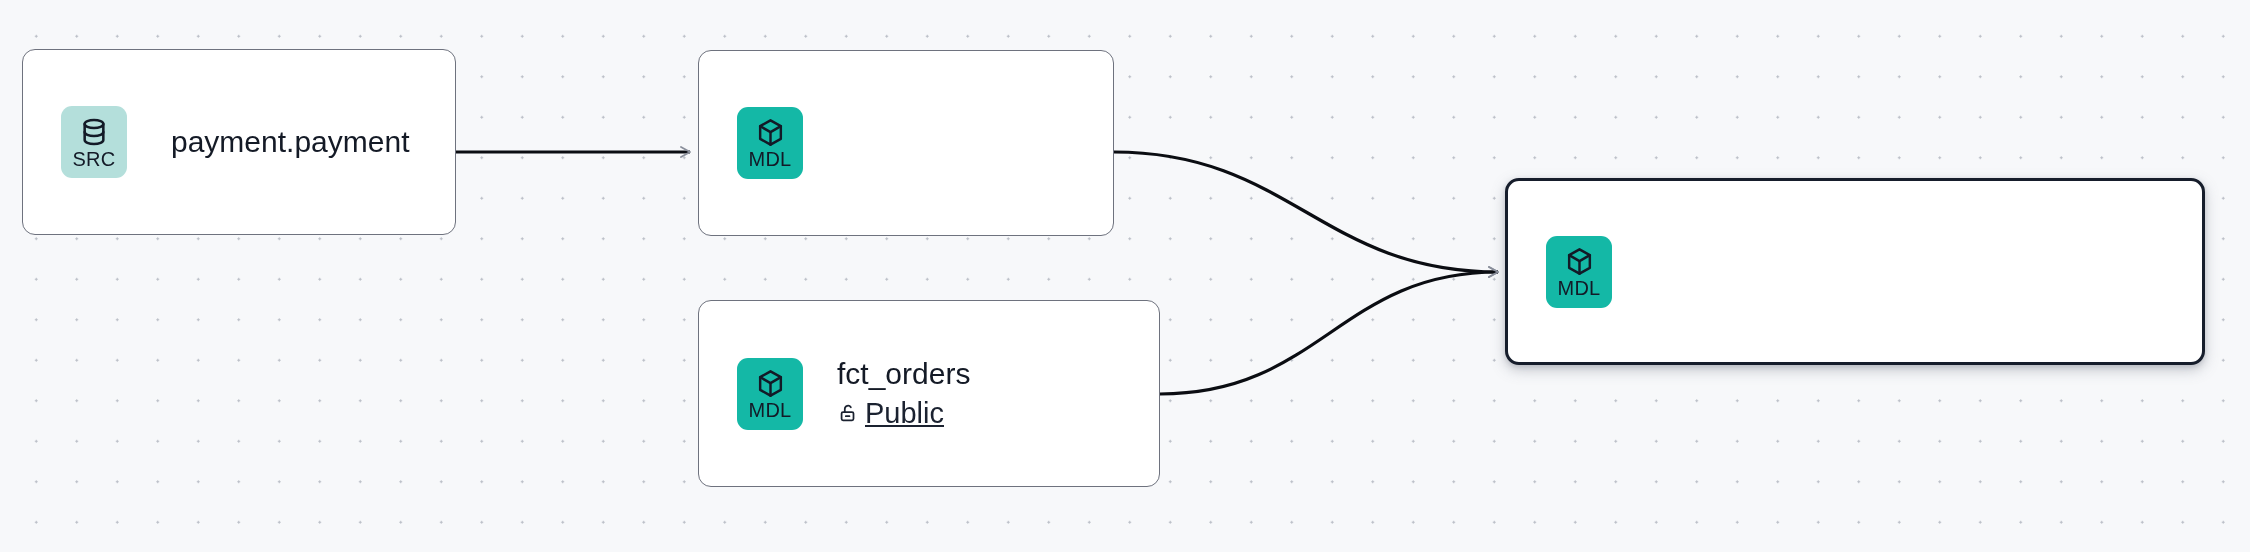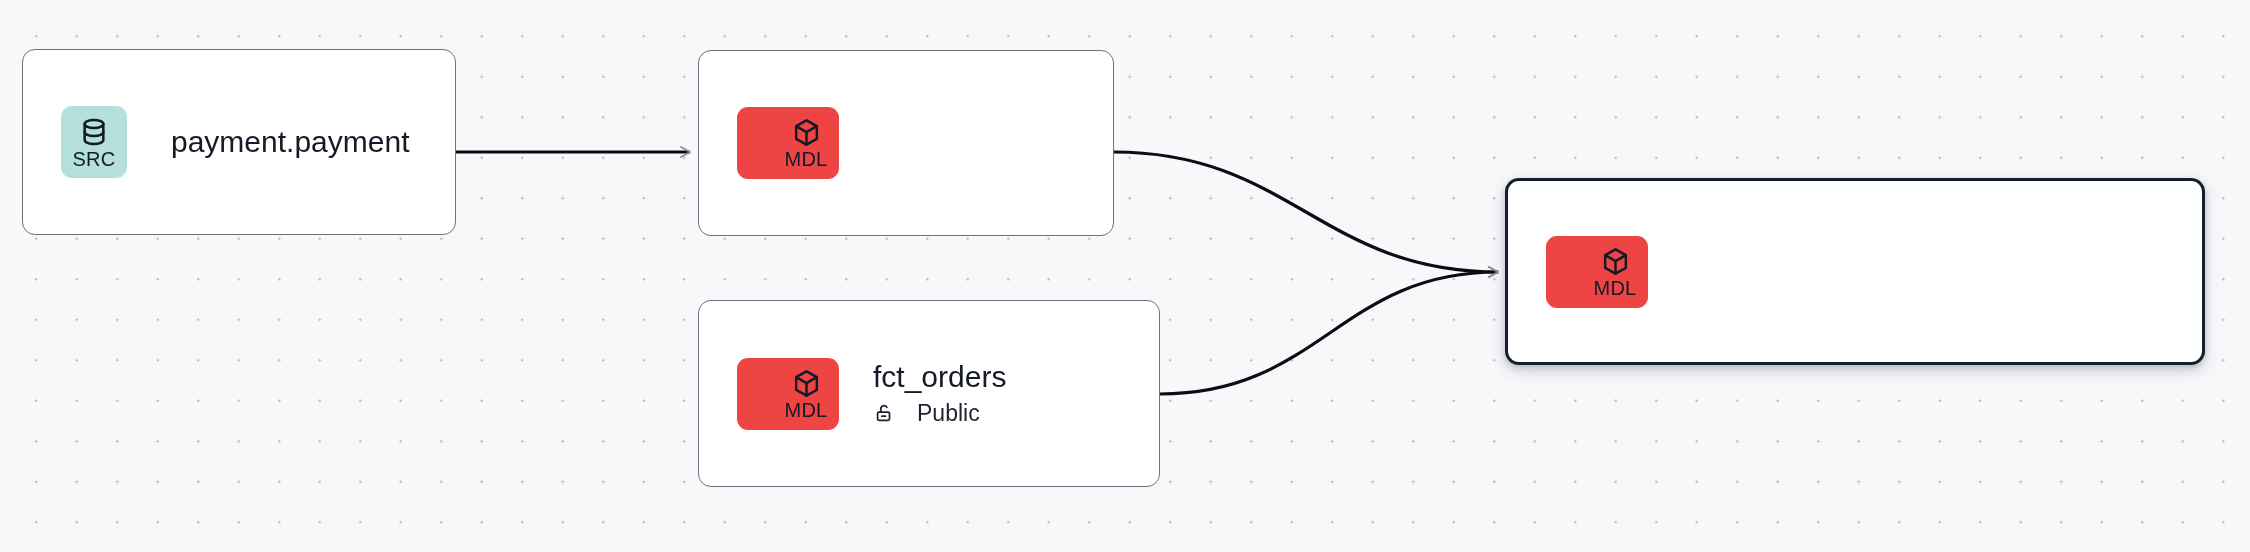--- a/index.html
+++ b/index.html
@@ -46,21 +46,21 @@
     height: 72px;
     border-radius: 11px;
     flex: 0 0 auto;
     display: flex;
     flex-direction: column;
     align-items: center;
     justify-content: center;
     gap: 1px;
   }
   .badge.src { background: #b4dfdb; }
-  .badge.mdl { background: #ef4444; padding-left: 36px; }
+  .badge.mdl { background: #14b8a6; }
   .badge svg { display: block; }
   .badge-text {
     font-size: 20px;
     line-height: 1;
     color: #131a27;
     letter-spacing: 0.2px;
     font-family: "Liberation Sans", sans-serif;
   }
   .node-body {
     display: flex;
@@ -70,25 +70,26 @@
   .node-title {
     font-size: 30px;
     line-height: 1.12;
     color: #141a26;
     white-space: nowrap;
     font-family: "Liberation Sans", sans-serif;
   }
   .node-sub {
     display: flex;
     align-items: center;
-    gap: 22px;
+    gap: 6px;
     margin-top: 6px;
-    font-size: 23px;
+    font-size: 29px;
     color: #1b2230;
     white-space: nowrap;
+    text-decoration: underline;
   }
   .node-sub svg { display: block; flex: 0 0 auto; }
 </style>
 </head>
 <body>
 
 <div id="canvas">
 
   <svg id="edges" width="2250" height="552" viewBox="0 0 2250 552">
     <defs>

